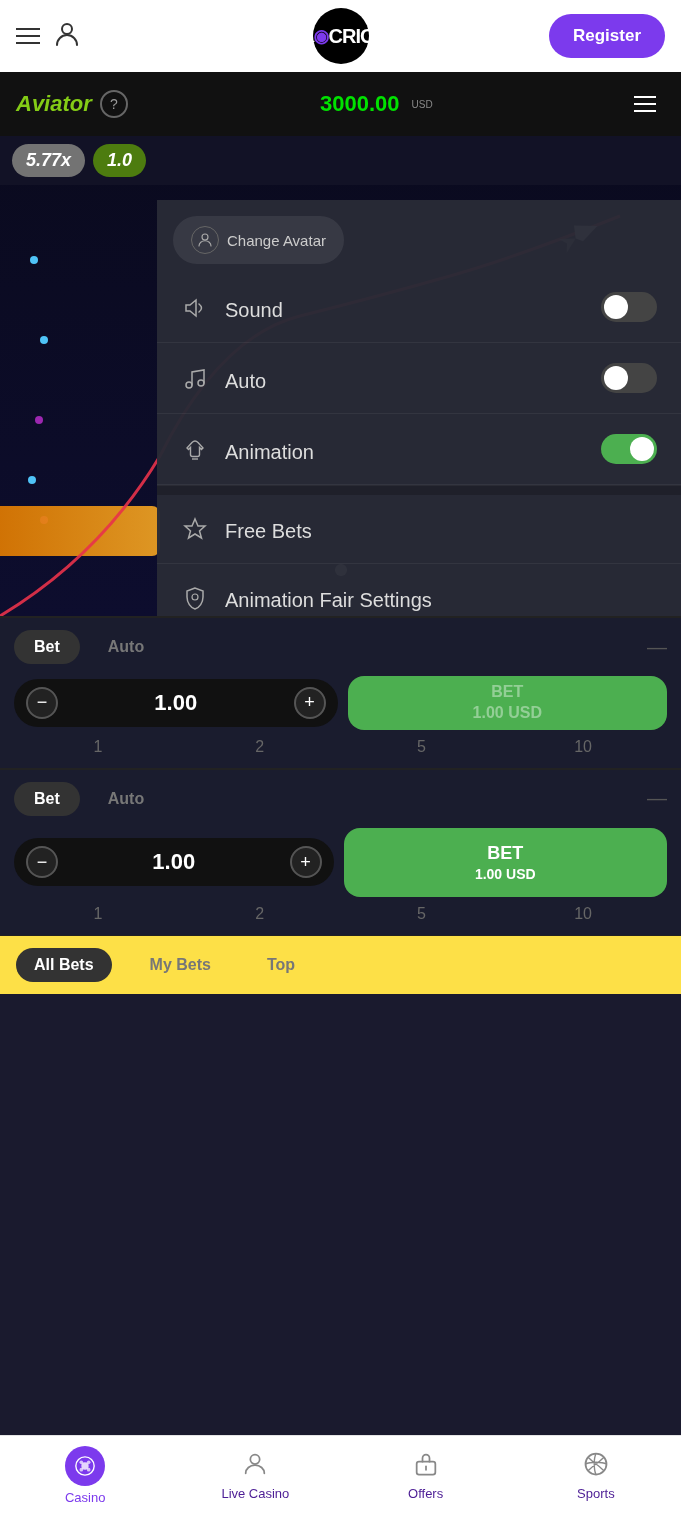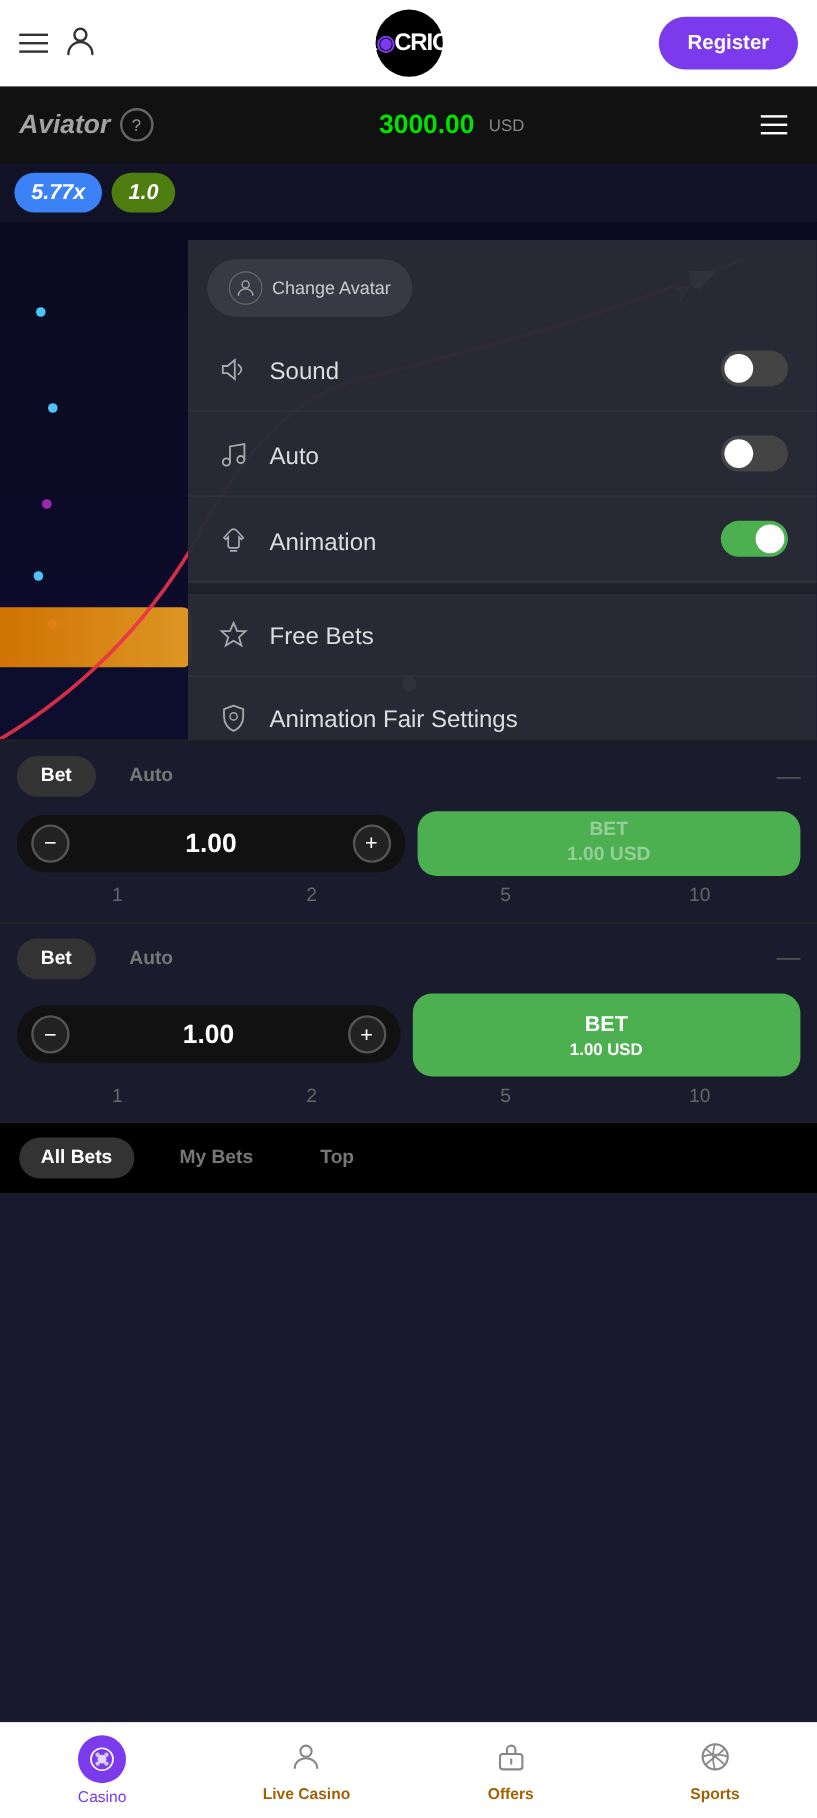--- a/index.html
+++ b/index.html
@@ -41,29 +41,29 @@
       padding: 12px 24px; font-size: 17px; font-weight: 700; cursor: pointer;
     }
 
     
     .game-header {
       background: #111; height: 64px;
       display: flex; align-items: center; justify-content: space-between;
       padding: 0 16px; position: relative; z-index: 99;
     }
     .aviator-logo { display: flex; align-items: center; gap: 8px; }
-    .aviator-text { font-size: 22px; font-weight: 900; color: #a3a3a3; font-style: italic; }
+    .aviator-text { font-size: 22px; font-weight: 900; color: #84cc16; font-style: italic; }
     .help-btn {
       width: 28px; height: 28px; border-radius: 50%; border: 2px solid #666;
       background: transparent; color: #999; font-size: 14px; cursor: pointer;
       display: flex; align-items: center; justify-content: center;
     }
     .balance-area { display: flex; align-items: center; gap: 8px; }
     .balance-amount { font-size: 22px; font-weight: 900; color: #00e200; }
-    .balance-currency { font-size: 14px; color: #888; margin-left: 4px; }
+    .balance-currency { font-size: 10px; color: #888; margin-left: 4px; }
     .menu-btn {
       width: 40px; height: 40px; background: transparent; border: none;
       cursor: pointer; display: flex; flex-direction: column;
       justify-content: center; align-items: center; gap: 5px;
     }
     .menu-btn span { width: 22px; height: 2px; background: #fff; display: block; }
 
     
     .game-area {
       position: relative; background: #0d0d1a; height: 480px; overflow: hidden;
@@ -72,21 +72,21 @@
     
     .multiplier-bar {
       position: absolute; top: 0; left: 0; right: 0; z-index: 20;
       display: flex; align-items: center; gap: 8px; padding: 8px 12px;
       background: rgba(20,20,40,0.85);
     }
     .mult-pill {
       border-radius: 20px; padding: 6px 14px; font-size: 18px; font-weight: 900;
       color: #fff; font-style: italic;
     }
-    .mult-purple { background: #3b82f6; }
+    .mult-purple { background: #737373; }
     .mult-cyan { background: #4d7c0f; }
 
     
     .game-canvas {
       width: 100%; height: 480px;
       background: linear-gradient(180deg, #0a0a1e 0%, #0d0d2e 100%);
       position: relative;
     }
     
     .dot {
@@ -206,21 +206,21 @@
     .quick-bets {
       display: flex; gap: 10px; margin-top: 8px; padding: 0 8px;
     }
     .quick-bet-btn {
       flex: 1; background: transparent; border: none; color: #666;
       font-size: 16px; cursor: pointer; text-align: center;
     }
 
     
     .bets-tabs-bar {
-      background: #000000; display: flex; align-items: center;
+      background: #fde047; display: flex; align-items: center;
       padding: 12px 16px; gap: 20px; border-top: 1px solid #222;
     }
     .bets-tab {
       padding: 8px 18px; border-radius: 20px; font-size: 16px; font-weight: 600;
       cursor: pointer; border: none;
     }
     .bets-tab-active { background: #333; color: #fff; }
     .bets-tab-inactive { background: transparent; color: #777; }
 
     
@@ -230,21 +230,21 @@
       border-top: 1px solid #e5e5e5; z-index: 200;
     }
     .nav-item {
       flex: 1; display: flex; flex-direction: column; align-items: center;
       justify-content: center; gap: 4px; cursor: pointer; height: 100%;
       text-decoration: none;
     }
     .nav-item-icon { font-size: 24px; line-height: 1; }
     .nav-item-label { font-size: 13px; font-weight: 500; }
     .nav-item-active .nav-item-label { color: #7c3aed; }
-    .nav-item-inactive .nav-item-label { color: #a16207; font-weight: bold; }
+    .nav-item-inactive .nav-item-label { color: #4c1d95; }
     .nav-item-inactive .nav-item-icon { color: #888; }
 
     
     .casino-icon-circle {
       width: 40px; height: 40px; border-radius: 50%; background: #7c3aed;
       display: flex; align-items: center; justify-content: center;
       font-size: 20px; color: #fff;
     }
   </style>
 </head>

